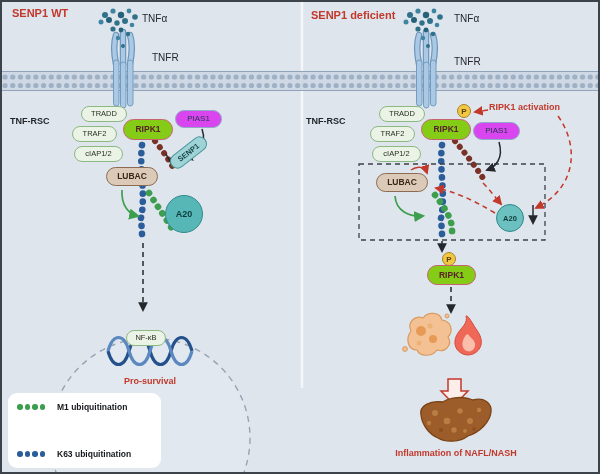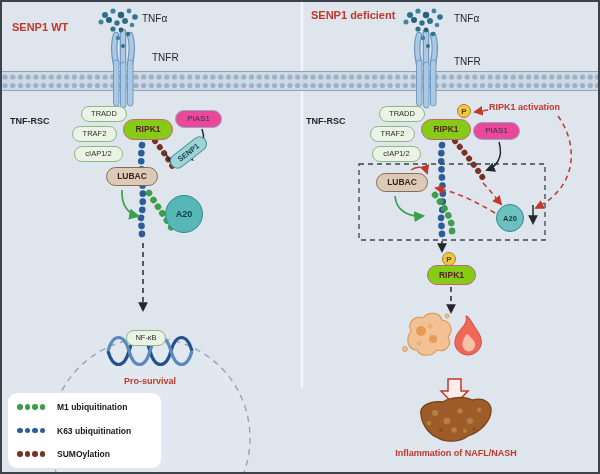--- a/index.html
+++ b/index.html
@@ -6,21 +6,21 @@
   body{font-family:"Liberation Sans",sans-serif;background:#fff}
   #canvas{position:relative;width:600px;height:474px;background:#dfe5ed;border:2px solid #3d434b;overflow:hidden}
   #art{position:absolute;left:0;top:0}
   .lbl{position:absolute;white-space:nowrap;color:#23272c;font-size:10px}
   .title{font-size:11px;font-weight:bold;color:#c2382b}
   .small{font-size:9px;font-weight:600}
   .red-text{color:#c2382b;font-weight:600;font-size:9px;text-align:center}
   .pill{position:absolute;display:flex;align-items:center;justify-content:center;border-radius:999px;font-size:7.5px;color:#2a2e24;border:1.2px solid;line-height:1}
   .green-pill{background:#eaf3e5;border-color:#8cb883}
   .pink-pill{background:#84cc16;border-color:#c56371;font-weight:bold;font-size:8.5px;color:#5a2028}
-  .blue-pill{background:#ec4899;border-color:#8fabc7;font-size:8px;color:#24384e}
+  .blue-pill{background:#d946ef;border-color:#8fabc7;font-size:8px;color:#24384e}
   .teal-pill{background:#9fd3d6;border-color:#47969c;font-weight:bold;color:#14474b}
   .tan-pill{background:#dccab8;border-color:#8d6b50;font-weight:bold;font-size:8.5px;color:#3a2815}
   .circle{position:absolute;border-radius:50%;display:flex;align-items:center;justify-content:center}
   .a20{background:#57b7b7;border:1.5px solid #2e8a8a;color:#0e3c3c;font-weight:bold;font-size:9px}
   .a20.sm{font-size:7.5px;background:#6dc0c0}
   .p-badge{background:#f2c744;border:1.2px solid #a8861f;color:#574307;font-weight:bold;font-size:8px}
   .legend{position:absolute;left:6px;top:391px;width:153px;height:75px;background:#ffffff;border-radius:9px;padding:9px 9px;display:flex;flex-direction:column;justify-content:space-between}
   .legend-row{display:flex;align-items:center}
   .beads{display:flex;align-items:center;gap:2px;width:32px}
   .bead{width:5.5px;height:5.5px;border-radius:50%;display:inline-block}
@@ -175,21 +175,21 @@
         <circle cx="468" cy="419" r="3" fill="#b97e42"></circle>
     <circle cx="452" cy="428" r="2.7" fill="#b97e42"></circle>
         <circle cx="477" cy="408" r="2.2" fill="#b97e42"></circle>
     <circle cx="427" cy="421" r="2.2" fill="#b97e42"></circle>
         <circle cx="463" cy="429" r="2" fill="#b97e42"></circle>
     <circle cx="439" cy="428" r="2" fill="#8a4f1f"></circle>
         <circle cx="472" cy="427" r="1.8" fill="#8a4f1f"></circle>
   </g>
 </svg>
 
-<div class="lbl title" style="left:10px;top:19px">SENP1 WT</div>
+<div class="lbl title" style="left:10px;top:5px">SENP1 WT</div>
 <div class="lbl" style="left:140px;top:11px">TNFα</div>
 <div class="lbl" style="left:150px;top:50px">TNFR</div>
 <div class="lbl small" style="left:8px;top:114px">TNF-RSC</div>
 
 <div class="pill green-pill" style="left:79px;top:104px;width:46px;height:16px">TRADD</div>
 <div class="pill green-pill" style="left:70px;top:124px;width:45px;height:16px">TRAF2</div>
 <div class="pill green-pill" style="left:72px;top:144px;width:49px;height:16px">cIAP1/2</div>
 <div class="pill pink-pill" style="left:121px;top:117px;width:50px;height:21px">RIPK1</div>
 <div class="pill blue-pill" style="left:173px;top:108px;width:47px;height:18px">PIAS1</div>
 <div class="pill teal-pill" style="left:165px;top:143px;width:43px;height:15px;transform:rotate(-38deg)">SENP1</div>
@@ -228,24 +228,15 @@
   </div>
   <div class="legend-row">
     <span class="beads">
           <span class="bead b"></span>
           <span class="bead b"></span>
           <span class="bead b"></span>
           <span class="bead b"></span>
         </span>
     <span class="legend-label">K63 ubiquitination</span>
   </div>
-  <div class="legend-row">
-    <span class="beads">
-          <span class="bead m"></span>
-          <span class="bead m"></span>
-          <span class="bead m"></span>
-          <span class="bead m"></span>
-        </span>
-    <span class="legend-label">SUMOylation</span>
-  </div>
 </div>
 
 </div>
 
 </body></html>

